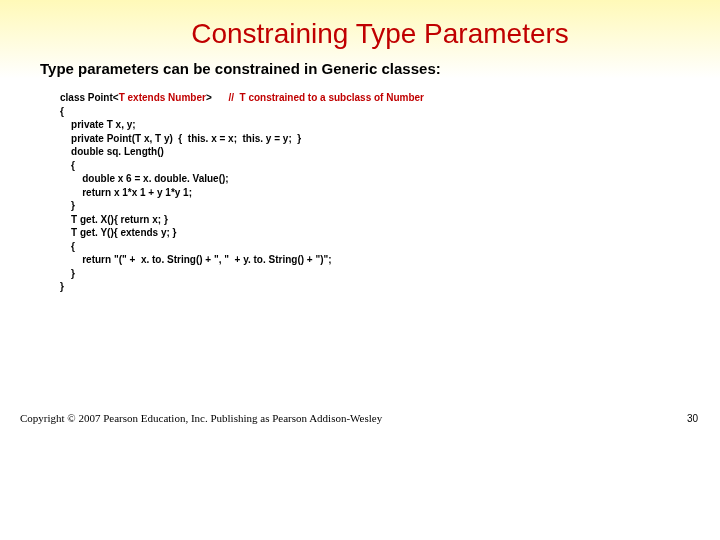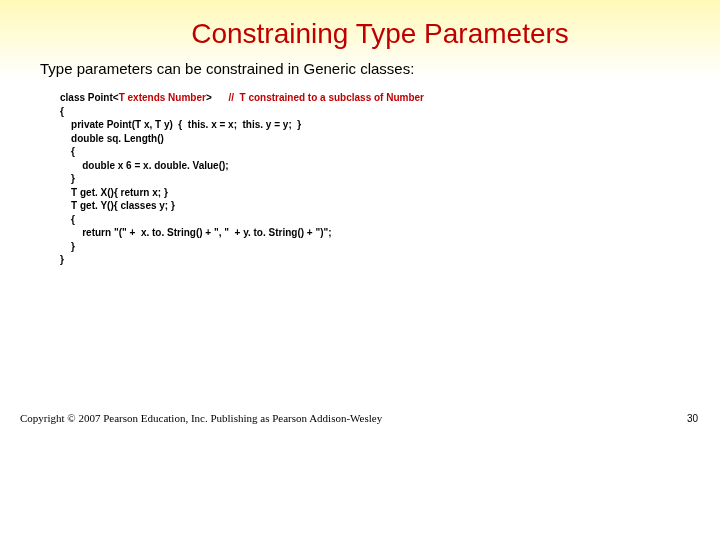--- a/index.html
+++ b/index.html
@@ -21,21 +21,21 @@
     color: #c00000;
     font-size: 28px;
     font-weight: normal;
     text-align: center;
     padding: 18px 0 8px 0;
     margin: 0 0 0 40px;
     font-family: Arial, sans-serif;
   }
   .subtitle {
     font-size: 15px;
-    font-weight: normal;
+    font-weight: bold;
     color: #000;
     margin: 2px 16px 14px 40px;
   }
   .code-block {
     font-size: 10px;
     line-height: 1.35;
     margin-left: 60px;
     font-weight: bold;
     color: #000;
   }
@@ -67,27 +67,29 @@
 
 <div class="slide">
 
   <div class="title">Constraining Type Parameters</div>
 
   <div class="subtitle">Type parameters can be constrained in Generic classes:</div>
 
   <div class="code-block">
     <div class="code-line"><span>class Point&lt;</span><span class="red">T extends Number</span><span>&gt;      </span><span class="red">//  T constrained to a subclass of Number</span></div>
     <div class="code-line">{</div>
+    <div class="code-line">    private T x, y;</div>
     <div class="code-line">    private Point(T x, T y)  {  this. x = x;  this. y = y;  }</div>
     <div class="code-line">    double sq. Length()</div>
     <div class="code-line">    {</div>
     <div class="code-line">        double x 6 = x. double. Value();</div>
+    <div class="code-line">        return x 1*x 1 + y 1*y 1;</div>
     <div class="code-line">    }</div>
     <div class="code-line">    T get. X(){ return x; }</div>
-    <div class="code-line">    T get. Y(){ classes y; }</div>
+    <div class="code-line">    T get. Y(){ extends y; }</div>
     <div class="code-line">    {</div>
     <div class="code-line">        return "(" +  x. to. String() + ", "  + y. to. String() + ")";</div>
     <div class="code-line">    }</div>
     <div class="code-line">}</div>
   </div>
 
   <div class="footer">Copyright © 2007 Pearson Education, Inc. Publishing as Pearson Addison-Wesley</div>
   <div class="page-num">30</div>
 
 </div>

